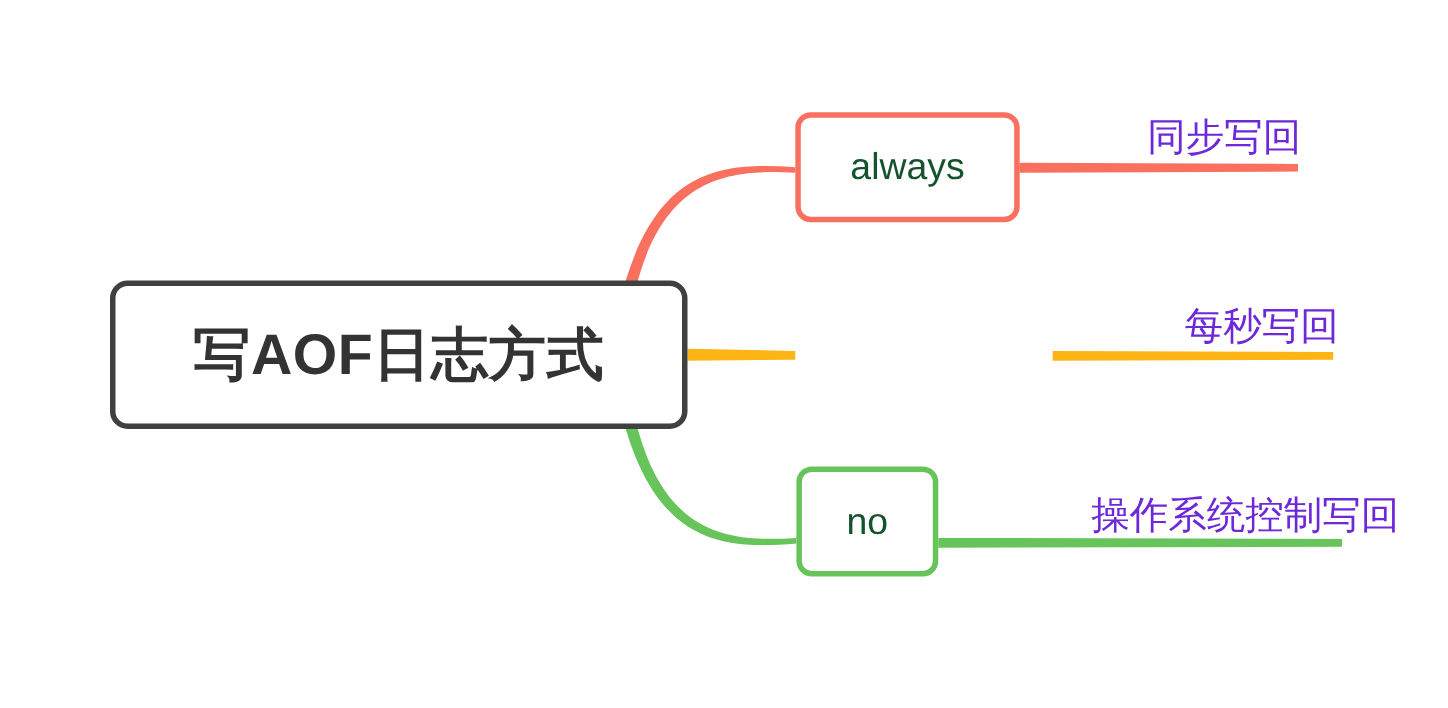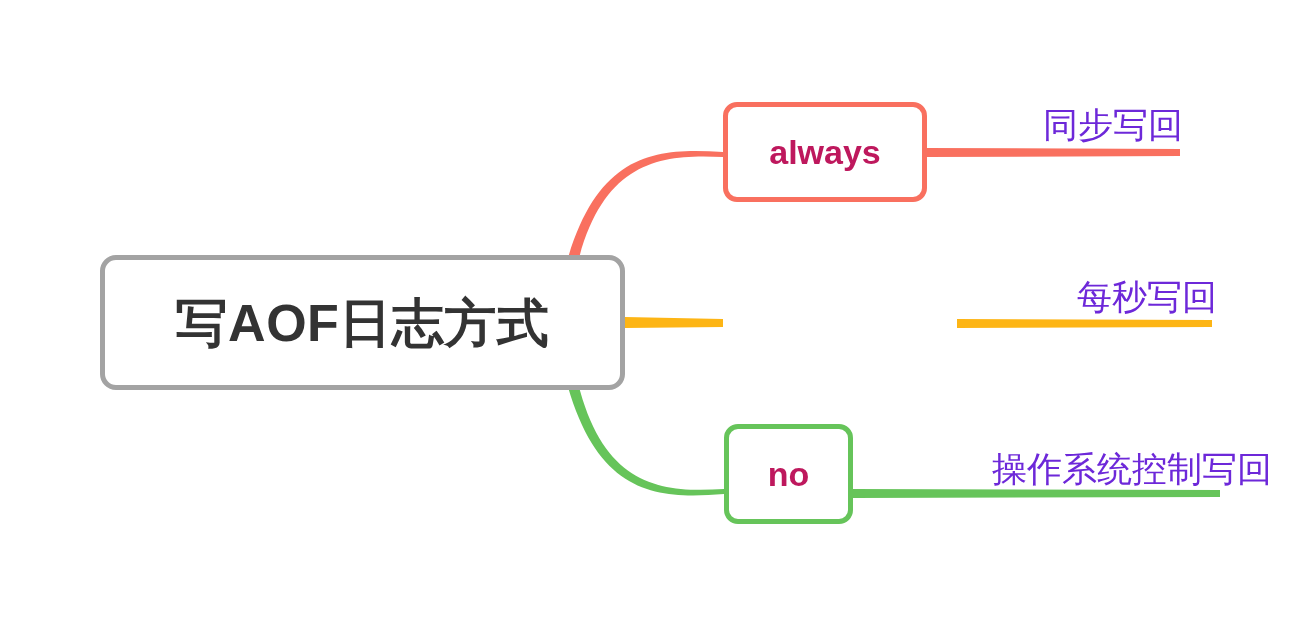--- a/index.html
+++ b/index.html
@@ -27,21 +27,21 @@
   }
 
   
   .root-node {
     position: absolute;
     left: 100px;
     top: 255px;
     width: 525px;
     height: 135px;
     box-sizing: border-box;
-    border: 5px solid #a3a3a3;
+    border: 5px solid #404040;
     border-radius: 16px;
     background: #ffffff;
     display: flex;
     align-items: center;
     justify-content: center;
     z-index: 3;
   }
   .root-node .root-label {
     font-size: 52px;
     font-weight: bold;
@@ -60,22 +60,22 @@
     border-style: solid;
     border-radius: 14px;
     background: #ffffff;
     display: flex;
     align-items: center;
     justify-content: center;
     z-index: 3;
   }
   .branch-node .branch-label {
     font-size: 34px;
-    font-weight: 700;
-    color: #be185d;
+    font-weight: 400;
+    color: #14532d;
     line-height: 1;
     white-space: nowrap;
   }
   .branch-always   { left: 723px; top: 102px; width: 204px; border-color: #f9705f; }
   .branch-everysec { left: 723px; top: 274px; width: 234px; border-color: #fdb515; }
   .branch-no       { left: 724px; top: 424px; width: 129px; border-color: #66c45a; }
 
   
   .leaf-label {
     position: absolute;

